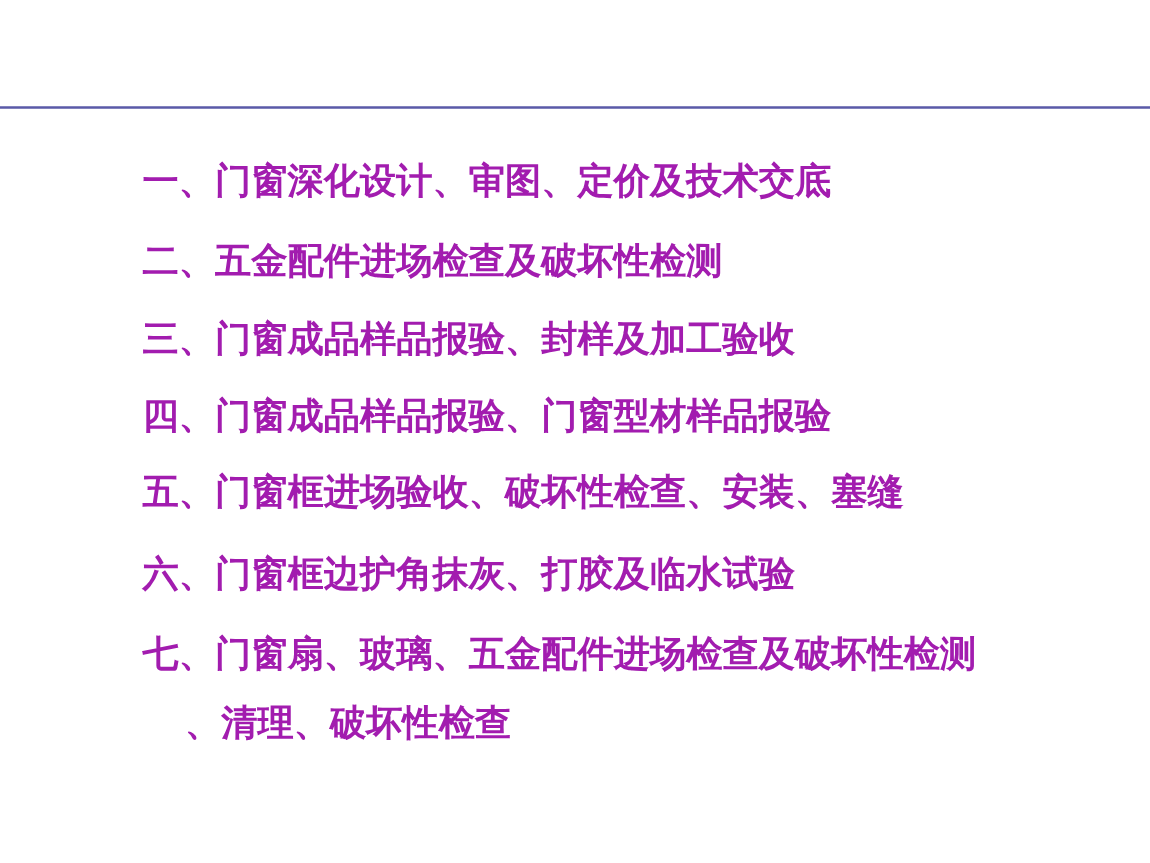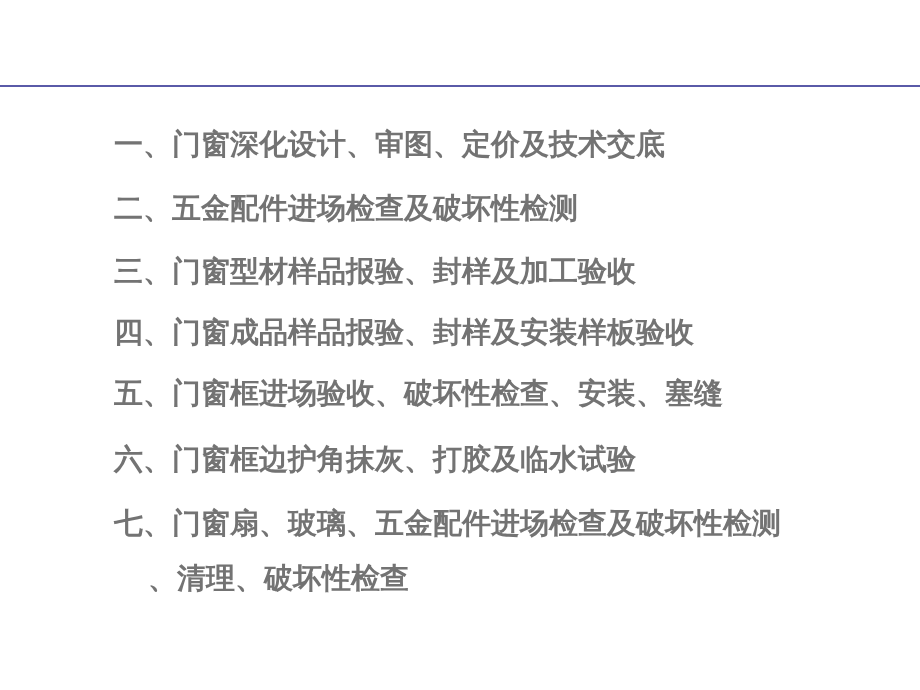--- a/index.html
+++ b/index.html
@@ -1,29 +1,29 @@
 <!DOCTYPE html>
 <html><head>
 <meta charset="utf-8">
 <style>
   html, body { margin: 0; padding: 0; background: #ffffff; }
   body { width: 920px; height: 690px; position: relative; overflow: hidden;
          font-family: "DejaVu Sans", "Liberation Sans", sans-serif; }
   .rule { position: absolute; left: 0; top: 85px; width: 920px; height: 2px; background: #5a5aa8; }
   .list { position: absolute; left: 114px; top: 0; margin: 0; padding: 0; list-style: none; }
-  .item { position: absolute; left: 0; white-space: nowrap; font-size: 29px; color: #737373;
+  .item { position: absolute; left: 0; white-space: nowrap; font-size: 29px; color: #a21caf;
           font-weight: bold; letter-spacing: 0px; line-height: 36px; }
 </style>
 </head>
 <body>
 
 <div class="rule"></div>
 
 <div class="list">
   <div class="item" style="top:126px;">一、门窗深化设计、审图、定价及技术交底</div>
   <div class="item" style="top:190px;">二、五金配件进场检查及破坏性检测</div>
-  <div class="item" style="top:253px;">三、门窗型材样品报验、封样及加工验收</div>
-  <div class="item" style="top:314px;">四、门窗成品样品报验、封样及安装样板验收</div>
+  <div class="item" style="top:253px;">三、门窗成品样品报验、封样及加工验收</div>
+  <div class="item" style="top:314px;">四、门窗成品样品报验、门窗型材样品报验</div>
   <div class="item" style="top:378px;font-family:Liberation Mono, monospace;">五、门窗框进场验收、破坏性检查、安装、塞缝</div>
   <div class="item" style="top:441px;text-align:right;">六、门窗框边护角抹灰、打胶及临水试验</div>
   <div class="item" style="top:505px;">七、门窗扇、玻璃、五金配件进场检查及破坏性检测</div>
   <div class="item" style="top:560px; left:34px;">、清理、破坏性检查</div>
 </div>
 
 </body></html>

